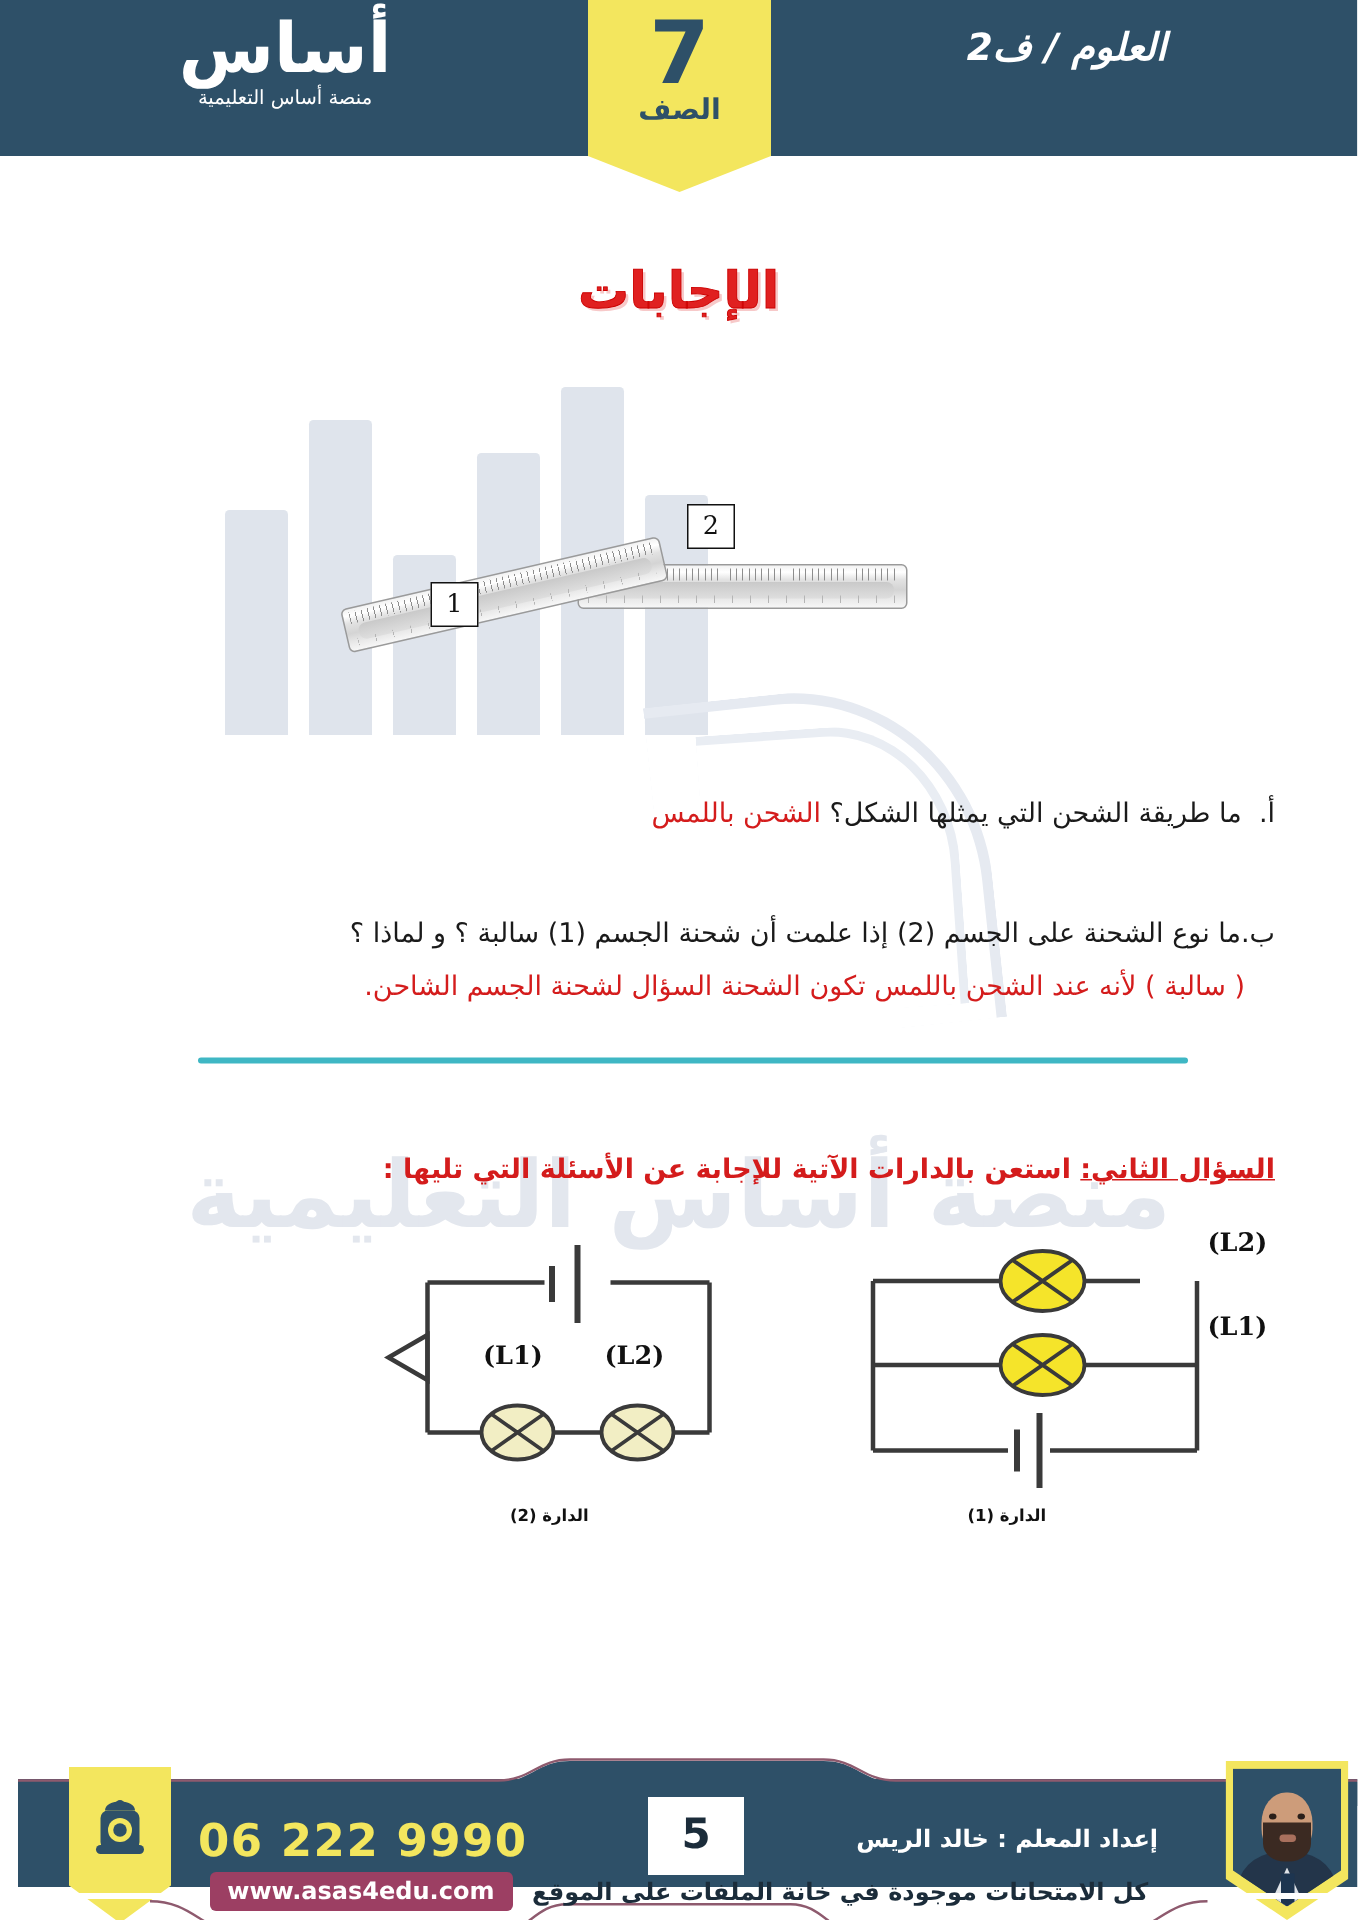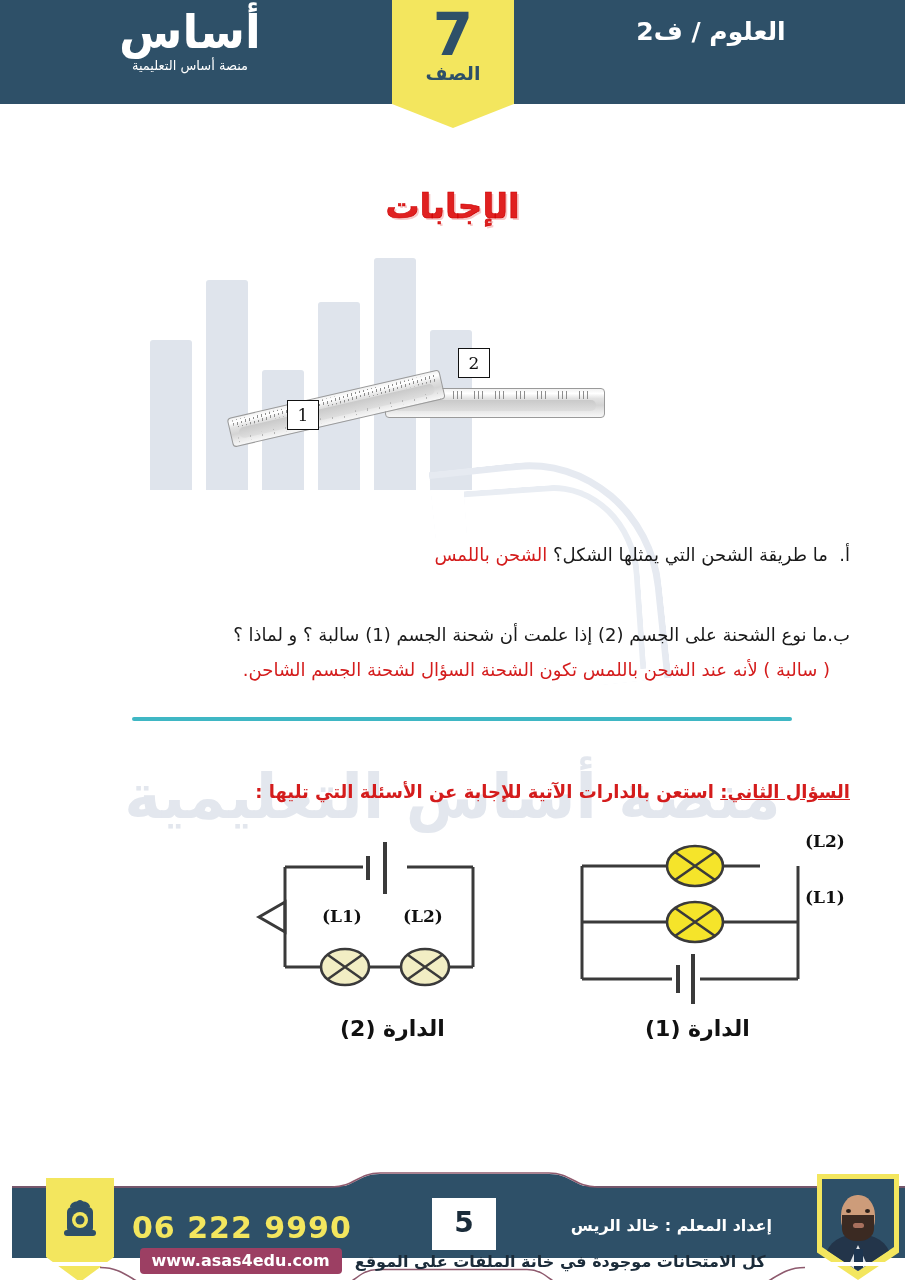--- a/index.html
+++ b/index.html
@@ -156,26 +156,27 @@
     font-weight: bold;
     color: #ffffff;
     line-height: 1.3;
   }
   .header-title .t2 {
     font-size: 25px;
     font-weight: bold;
     color: #ffffff;
     line-height: 1.3;
     margin-top: 2px;
+    font-style: italic;
   }
 
   
   .content {
     position: absolute;
-    left: 0; top: 116px;
+    left: 0; top: 104px;
     width: 905px;
     height: 1050px;
     z-index: 3;
   }
 
   .answers-title {
     position: absolute;
     left: 0; top: 70px;
     width: 905px;
     text-align: center;
@@ -288,21 +289,21 @@
     color: #d41c1c;
     white-space: nowrap;
   }
   .q2-head .ul { text-decoration: underline; }
 
   
   .circuits { position: absolute; left: 0; top: 718px; width: 905px; height: 200px; }
 
   .circuit-caption {
     position: absolute;
-    font-size: 22px;
+    font-size: 11px;
     font-weight: bold;
     color: #111;
     white-space: nowrap;
   }
   #caption-1 { left: 645px; top: 182px; }
   #caption-2 { left: 340px; top: 182px; }
 
   .lamp-label {
     position: absolute;
     font-size: 17px;

